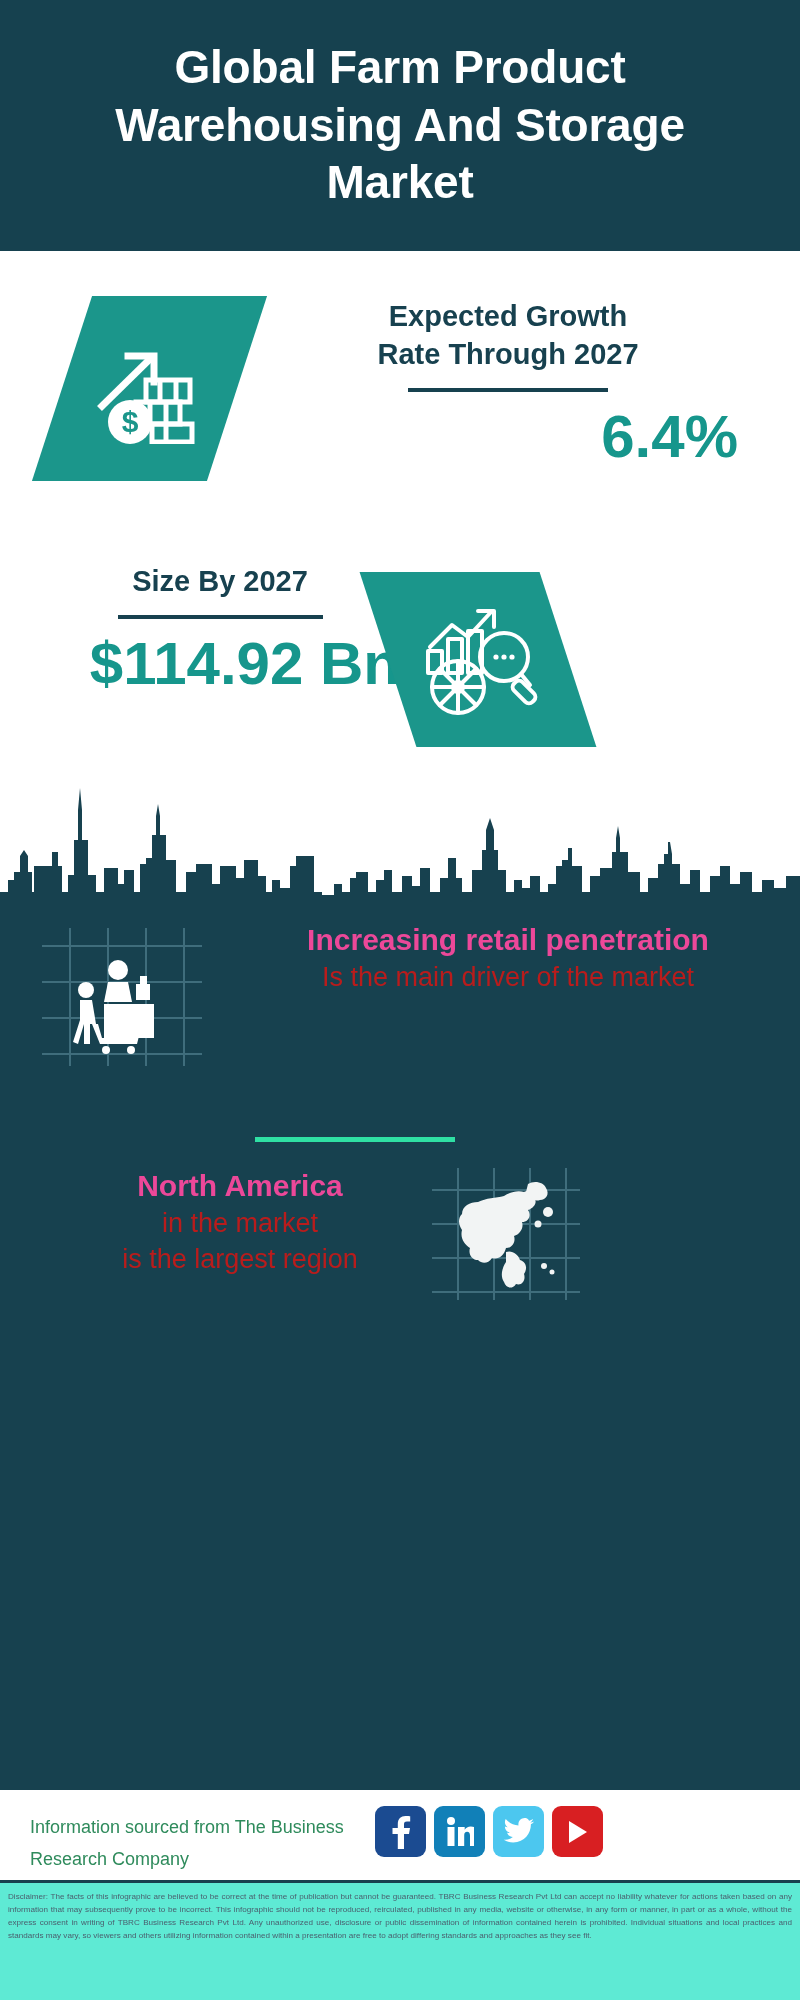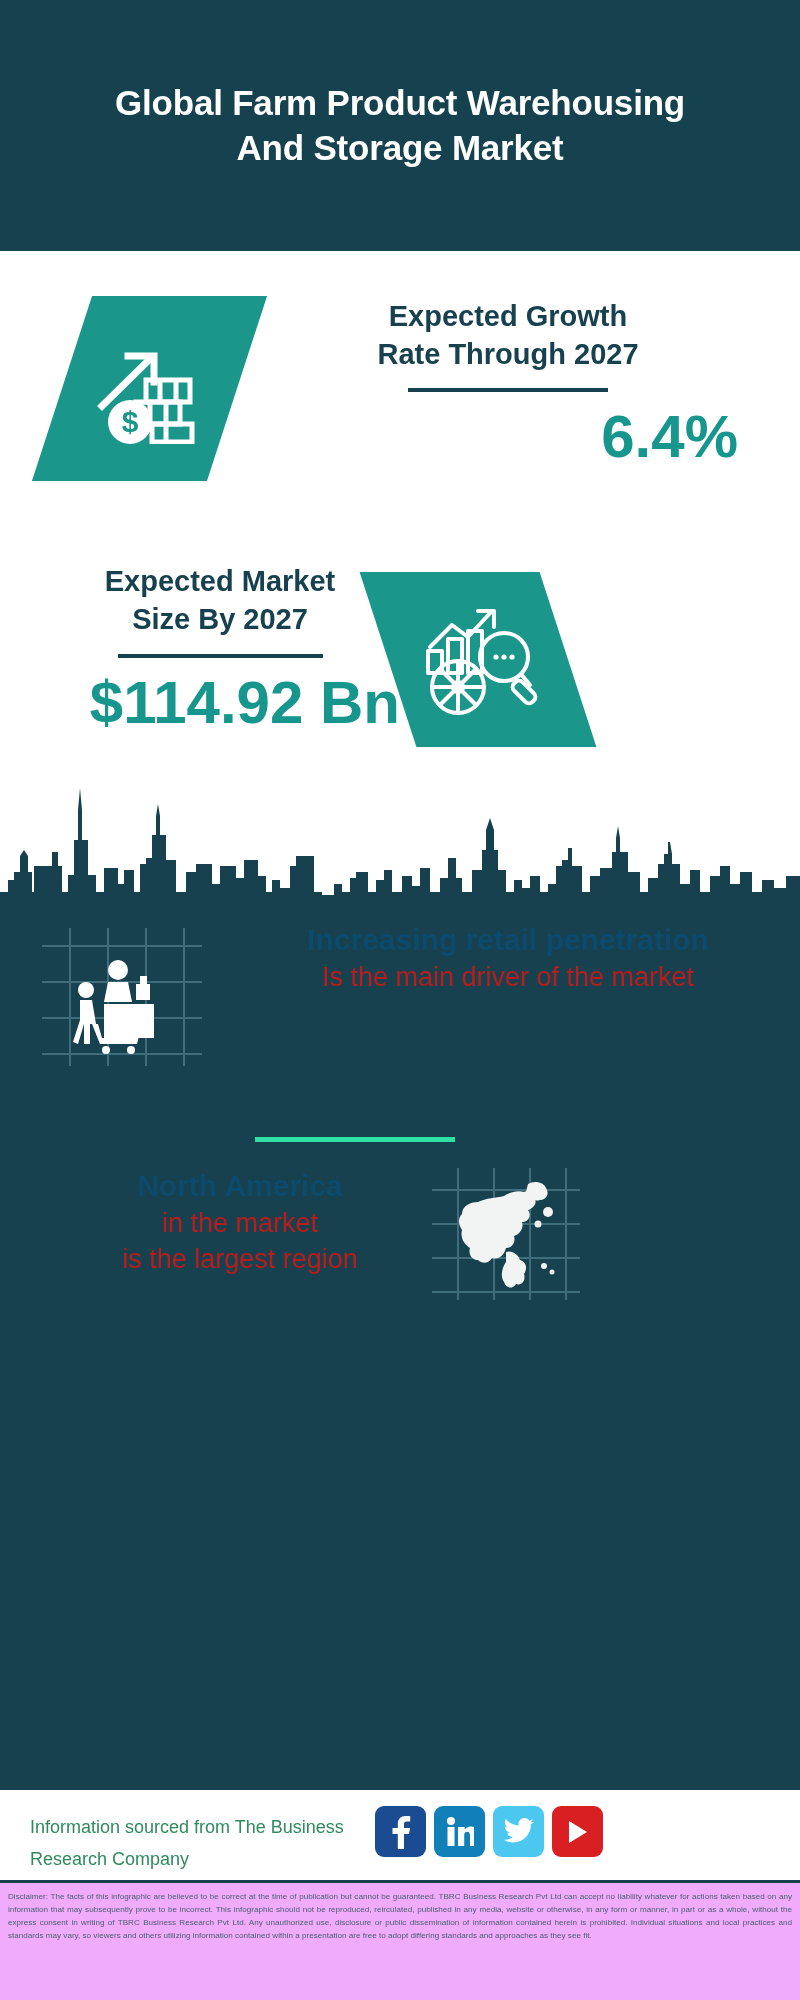--- a/index.html
+++ b/index.html
@@ -12,21 +12,21 @@
   .page { position:relative; width:800px; height:2000px; background:#fff; }
 
   
   .header {
     position:absolute; left:0; top:0; width:800px; height:251px;
     background:#16414f;
     display:flex; align-items:center; justify-content:center;
   }
   .header-title {
     color:#ffffff;
-    font-size:35px; font-weight:bold; line-height:1.26;
+    font-size:46px; font-weight:bold; line-height:1.26;
     text-align:center; letter-spacing:-0.2px;
     width:620px;
   }
 
   
   .stat1 { position:absolute; left:0; top:251px; width:800px; height:285px; }
   .para-left {
     position:absolute; left:62px; top:45px;
     width:175px; height:185px;
     background:#1b968b;
@@ -67,21 +67,21 @@
     position:absolute; left:0; top:780px; width:800px; height:130px;
     z-index:2;
   }
 
   
   .driver {
     position:absolute; left:0; top:910px; width:800px; height:220px; z-index:3;
   }
   .icon-grid-box { position:absolute; }
   .driver-text { position:absolute; left:238px; top:10px; width:540px; text-align:center; }
-  .hl-green { color:#0c4a6e; font-size:30px; font-weight:bold; line-height:1.3; }
+  .hl-green { color:#ec4899; font-size:30px; font-weight:bold; line-height:1.3; }
   .sub-white { color:#b91c1c; font-size:27px; line-height:1.35; font-weight:normal; }
 
   .mid-divider {
     position:absolute; left:255px; top:1137px; width:200px; height:5px;
     background:#2fe0a4; z-index:3;
   }
 
   
   .region { position:absolute; left:0; top:1158px; width:800px; height:200px; z-index:3; }
   .region-text { position:absolute; left:30px; top:8px; width:420px; text-align:center; }
@@ -101,21 +101,21 @@
     width:51px; height:51px; border-radius:9px;
     display:flex; align-items:center; justify-content:center;
   }
   .s-fb { background:#1b4b91; }
   .s-li { background:#1180b8; }
   .s-tw { background:#4cc7ef; }
   .s-yt { background:#d81f22; }
 
   .disclaimer-wrap {
     position:absolute; left:0; top:1880px; width:800px; height:120px;
-    border-top:3px solid #17414f; background:#f0abfc;
+    border-top:3px solid #17414f; background:#5eead4;
     padding:7px 8px 0 8px;
   }
   .disclaimer {
     color:#4a5f6e; font-size:8.1px; line-height:1.62; text-align:justify;
     font-family:"Liberation Sans", sans-serif;
   }
 </style>
 </head>
 <body>
 
@@ -151,21 +151,20 @@
     <div class="stat1-text">
       <div class="stat-label">Expected Growth</div>
       <div class="stat-label">Rate Through 2027</div>
       <div class="rule-dark"></div>
       <div class="stat-value-teal">6.4%</div>
     </div>
   </div>
 
   <div class="stat2">
     <div class="stat2-text">
-      <div class="stat-label">Expected Market</div>
       <div class="stat-label">Size By 2027</div>
       <div class="rule-dark2"></div>
       <div class="stat-value-teal">$114.92 Bn</div>
     </div>
     <div class="para-right">
       <div class="para-right-inner">
         <svg width="120" height="118" viewBox="0 0 120 118">
           <g fill="none" stroke="#ffffff" stroke-width="4" stroke-linecap="round" stroke-linejoin="round">
             <path d="M12 46 L34 24 L50 36 L74 10"></path>
             <path d="M60 10 L76 10 L76 26"></path>

